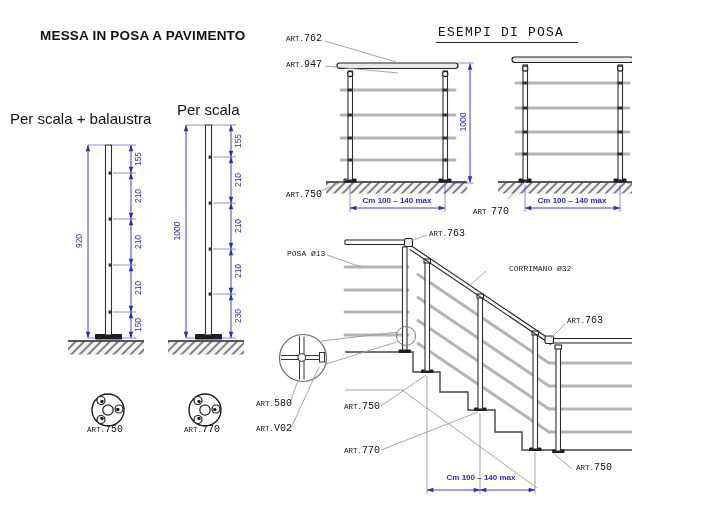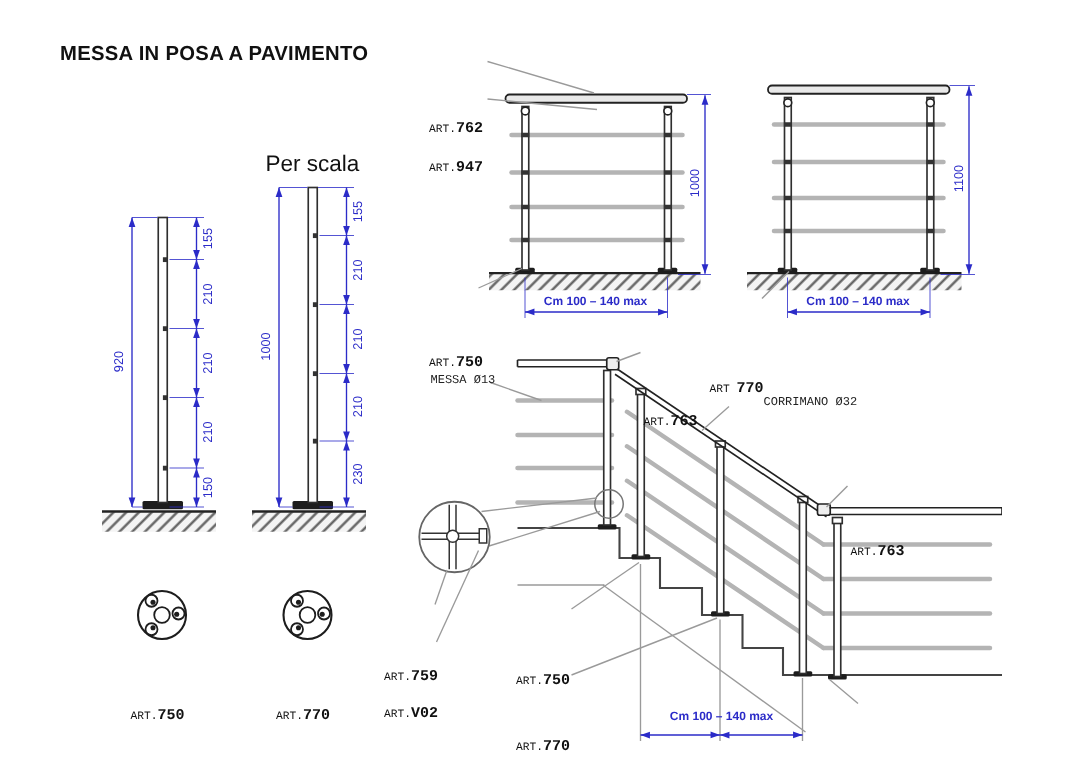--- a/index.html
+++ b/index.html
@@ -1,26 +1,26 @@
 <!DOCTYPE html>
 <html><head>
 <meta charset="utf-8">
 <style>
   html,body{margin:0;padding:0;background:#fff;}
   .canvas{position:relative;width:632px;height:509px;background:#ffffff;overflow:hidden;
-          font-family:"Liberation Sans",sans-serif;padding-left:36px;}
+          font-family:"Liberation Sans",sans-serif;}
   .abs{position:absolute;}
   .title{font:bold 13.5px "Liberation Sans",sans-serif;letter-spacing:.2px;color:#111;}
   .sub{font:15px "Liberation Sans",sans-serif;color:#111;}
   .head-mono{font:13px "Liberation Mono",monospace;color:#111;letter-spacing:1.2px;
              border-bottom:1.3px solid #222;padding:0 14px 2px 2px;}
   .art{display:flex;align-items:baseline;white-space:pre;color:#111;
        font-family:"Liberation Mono",monospace;}
   .art .pre{font-size:7.5px;}
-  .art .num{font-size:10px;font-weight:bold;margin-top:48px;}
+  .art .num{font-size:10px;font-weight:normal;}
   .note{font:8px "Liberation Mono",monospace;color:#222;white-space:pre;}
   .dim{font:8.5px "Liberation Sans",sans-serif;color:#2b2bc8;white-space:pre;}
   .vrot{transform:translate(-50%,-50%) rotate(-90deg);transform-origin:center;}
   .cm{font:bold 8px "Liberation Sans",sans-serif;color:#2b2bc8;white-space:pre;
       transform:translateX(-50%);}
   svg .frame{stroke:#2f2f2f;stroke-width:1.1;fill:#fff;}
   svg .rail{stroke:#222;stroke-width:1.1;fill:none;}
   svg .bar{stroke:#b4b4b4;stroke-width:3;stroke-linecap:round;fill:none;}
   svg .dimln{stroke:#2b2bc8;stroke-width:0.9;fill:none;}
   svg .extln{stroke:#2b2bc8;stroke-width:0.6;fill:none;opacity:.9;}
@@ -257,20 +257,21 @@
       <line class="lead" x1="427" y1="376" x2="427" y2="494" stroke-width="0.7"></line>
       <line class="lead" x1="480" y1="413" x2="480" y2="494" stroke-width="0.7"></line>
       <line class="lead" x1="535" y1="452" x2="535" y2="494" stroke-width="0.7"></line>
       <line class="dimln" x1="427" y1="490" x2="480" y2="490" marker-start="url(#ar)" marker-end="url(#ar)"></line>
       <line class="dimln" x1="480" y1="490" x2="535" y2="490" marker-start="url(#ar)" marker-end="url(#ar)"></line>
     </g>
   </svg>
 
   <div class="abs title" style="left:40px;top:28px">MESSA IN POSA A PAVIMENTO</div>
 
+  <div class="abs sub" style="left:10px;top:110px">Per scala + balaustra</div>
   <div class="abs sub" style="left:177px;top:101px">Per scala</div>
 
   <div class="abs dim vrot" style="left:79px;top:241px">920</div>
   <div class="abs dim vrot" style="left:138px;top:159px">155</div>
   <div class="abs dim vrot" style="left:138px;top:196px">210</div>
   <div class="abs dim vrot" style="left:138px;top:242px">210</div>
   <div class="abs dim vrot" style="left:138px;top:288px">210</div>
   <div class="abs dim vrot" style="left:138px;top:325px">150</div>
 
   <div class="abs dim vrot" style="left:177px;top:231px">1000</div>
@@ -280,49 +281,50 @@
   <div class="abs dim vrot" style="left:238px;top:271px">210</div>
   <div class="abs dim vrot" style="left:238px;top:316px">230</div>
 
   <div class="abs art" style="left:87px;top:424px">
     <span class="pre">ART.</span><span class="num">750</span>
   </div>
   <div class="abs art" style="left:184px;top:424px">
     <span class="pre">ART.</span><span class="num">770</span>
   </div>
 
+  <div class="abs head-mono" style="left:436px;top:25px">ESEMPI DI POSA</div>
 
   <div class="abs art" style="left:286px;top:33px">
     <span class="pre">ART.</span><span class="num">762</span>
   </div>
   <div class="abs art" style="left:286px;top:59px">
     <span class="pre">ART.</span><span class="num">947</span>
   </div>
   <div class="abs art" style="left:286px;top:189px">
     <span class="pre">ART.</span><span class="num">750</span>
   </div>
   <div class="abs dim vrot" style="left:463px;top:122px">1000</div>
   <div class="abs cm" style="left:397px;top:196px">Cm 100 – 140 max</div>
 
   <div class="abs art" style="left:473px;top:206px">
     <span class="pre">ART </span><span class="num">770</span>
   </div>
   <div class="abs dim vrot" style="left:639px;top:119px">1100</div>
   <div class="abs cm" style="left:572px;top:196px">Cm 100 – 140 max</div>
 
-  <div class="abs note" style="left:287px;top:249px">MESSA Ø13</div>
+  <div class="abs note" style="left:287px;top:249px">POSA Ø13</div>
   <div class="abs note" style="left:509px;top:264px">CORRIMANO Ø32</div>
   <div class="abs art" style="left:429px;top:228px">
     <span class="pre">ART.</span><span class="num">763</span>
   </div>
   <div class="abs art" style="left:567px;top:315px">
     <span class="pre">ART.</span><span class="num">763</span>
   </div>
   <div class="abs art" style="left:256px;top:398px">
-    <span class="pre">ART.</span><span class="num">759</span>
+    <span class="pre">ART.</span><span class="num">580</span>
   </div>
   <div class="abs art" style="left:256px;top:423px">
     <span class="pre">ART.</span><span class="num">V02</span>
   </div>
   <div class="abs art" style="left:344px;top:401px">
     <span class="pre">ART.</span><span class="num">750</span>
   </div>
   <div class="abs art" style="left:344px;top:445px">
     <span class="pre">ART.</span><span class="num">770</span>
   </div>

